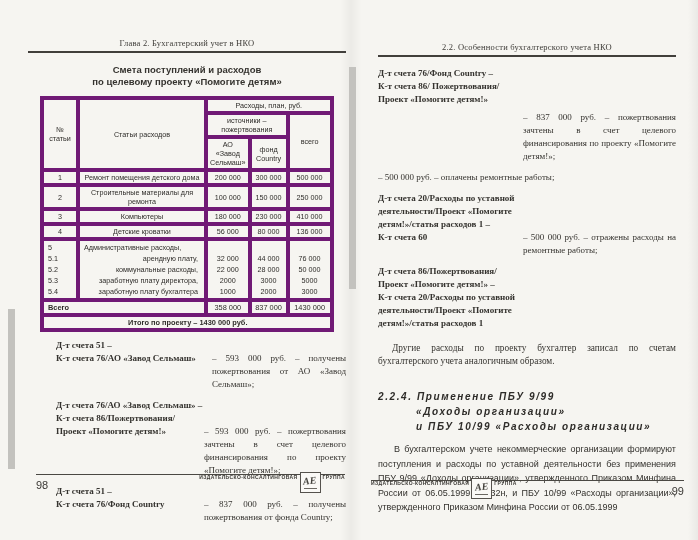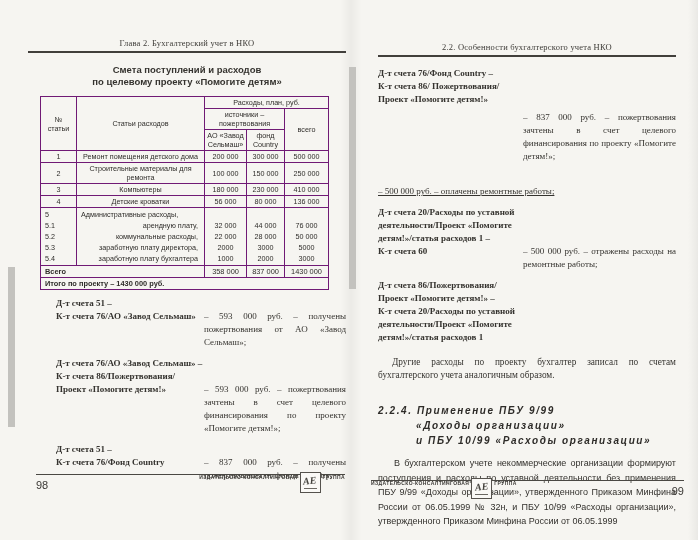--- a/index.html
+++ b/index.html
@@ -17,32 +17,32 @@
   #page-left{left:0;padding:38px 3px 0 28px;}
   #page-right{left:349px;padding:42px 22px 0 29px;}
 
   .running-head{font-family:"Liberation Serif",serif;font-size:8.5px;color:#3c3a36;text-align:center;letter-spacing:.2px;}
   .head-rule{border:none;border-top:2px solid #413f3b;margin:3px 0 0 0;}
 
   
   .doc-title{font-weight:bold;font-size:9.5px;text-align:center;line-height:12px;white-space:pre-line;margin-top:11px;}
   table.budget{border-collapse:collapse;margin:8px 0 0 12px;table-layout:fixed;}
   table.budget th,table.budget td{
-    border:1px solid #701a75;font-weight:normal;font-size:7.2px;line-height:9px;
+    border:4px solid #701a75;font-weight:normal;font-size:7.2px;line-height:9px;
     padding:1px 2px;text-align:center;vertical-align:middle;color:#2f2d2a;
   }
   table.budget{border:1.5px solid #45423e;}
   table.budget .pre{white-space:pre-line;}
   td.item-cell{text-align:left;padding-left:4px;}
   .g-line{height:11px;line-height:11px;overflow:hidden;}
   .g-left{text-align:left;padding-left:2px;}
   .g-right{text-align:right;padding-right:6px;}
   tr.total-row td{font-size:7.4px;}
   tr.total-row td:first-child{font-weight:bold;text-align:left;padding-left:4px;}
-  tr.itogo-row td{font-weight:bold;text-align:left;padding-left:4px;font-size:7.4px;}
+  tr.itogo-row td{font-weight:bold;text-align:center;padding-left:4px;font-size:7.4px;}
 
   .serif-block{font-family:"Liberation Serif",serif;}
   .intro-para{font-size:9.3px;line-height:12.5px;text-align:justify;text-indent:14px;margin-top:10px;}
   .bar-wrap{position:relative;margin-top:7px;}
   .gray-bar{position:absolute;left:-20px;top:0;width:7px;background:#c3c2be;}
   #page-right .gray-bar{left:-29px;}
   .entries{padding-left:28px;}
   #page-right .entries{padding-left:0;}
   .entry{display:flex;margin-bottom:8px;}
   .entry-labels{font-weight:bold;font-size:9px;line-height:13px;white-space:pre-line;width:148px;flex:none;}
@@ -191,21 +191,21 @@
       </tbody>
   </table>
 
 
   <div class="bar-wrap">
     <div class="gray-bar" style="height:160px;top:-30px;"></div>
     <div class="entries serif-block">
         <div class="entry">
           <div class="entry-labels">Д-т счета 51 –
 К-т счета 76/АО «Завод Сельмаш»</div>
-          <div class="entry-desc" style="margin-top: 13px;">– 593 000 руб. – получены пожертвования от АО «Завод Сельмаш»;</div>
+          <div class="entry-desc" style="margin-top: 13px; margin-left: 8px;">– 593 000 руб. – получены пожертвования от АО «Завод Сельмаш»;</div>
         </div>
         <div class="entry">
           <div class="entry-labels">Д-т счета 76/АО «Завод Сельмаш» –
 К-т счета 86/Пожертвования/
 Проект «Помогите детям!»</div>
           <div class="entry-desc" style="margin-top: 26px;">– 593 000 руб. – пожертвования зачтены в счет целевого финансирования по проекту «Помогите детям!»;</div>
         </div>
         <div class="entry">
           <div class="entry-labels">Д-т счета 51 –
 К-т счета 76/Фонд Country</div>
@@ -235,21 +235,21 @@
   <div class="bar-wrap" style="margin-top:10px;">
     <div class="gray-bar" style="height:222px;top:0;"></div>
     <div class="entries serif-block">
         <div class="entry">
           <div class="entry-labels">Д-т счета 76/Фонд Country –
 К-т счета 86/ Пожертвования/
 Проект «Помогите детям!»</div>
           <div class="entry-desc" style="margin-top: 44px;">– 837 000 руб. – пожертвования зачтены в счет целевого финансирования по проекту «Помогите детям!»;</div>
         </div>
         <div class="entry">
-          <div class="entry-desc" style="margin-top: 14px; text-decoration: underline;">– 500 000 руб. – оплачены ремонтные работы;</div>
+          <div class="entry-desc" style="margin-top: 0px;">– 500 000 руб. – оплачены ремонтные работы;</div>
         </div>
         <div class="entry">
           <div class="entry-labels">Д-т счета 20/Расходы по уставной
 деятельности/Проект «Помогите
 детям!»/статья расходов 1 –
 К-т счета 60</div>
           <div class="entry-desc" style="margin-top: 39px;">– 500 000 руб. – отражены расходы на ремонтные работы;</div>
         </div>
         <div class="entry">
           <div class="entry-labels">Д-т счета 86/Пожертвования/

